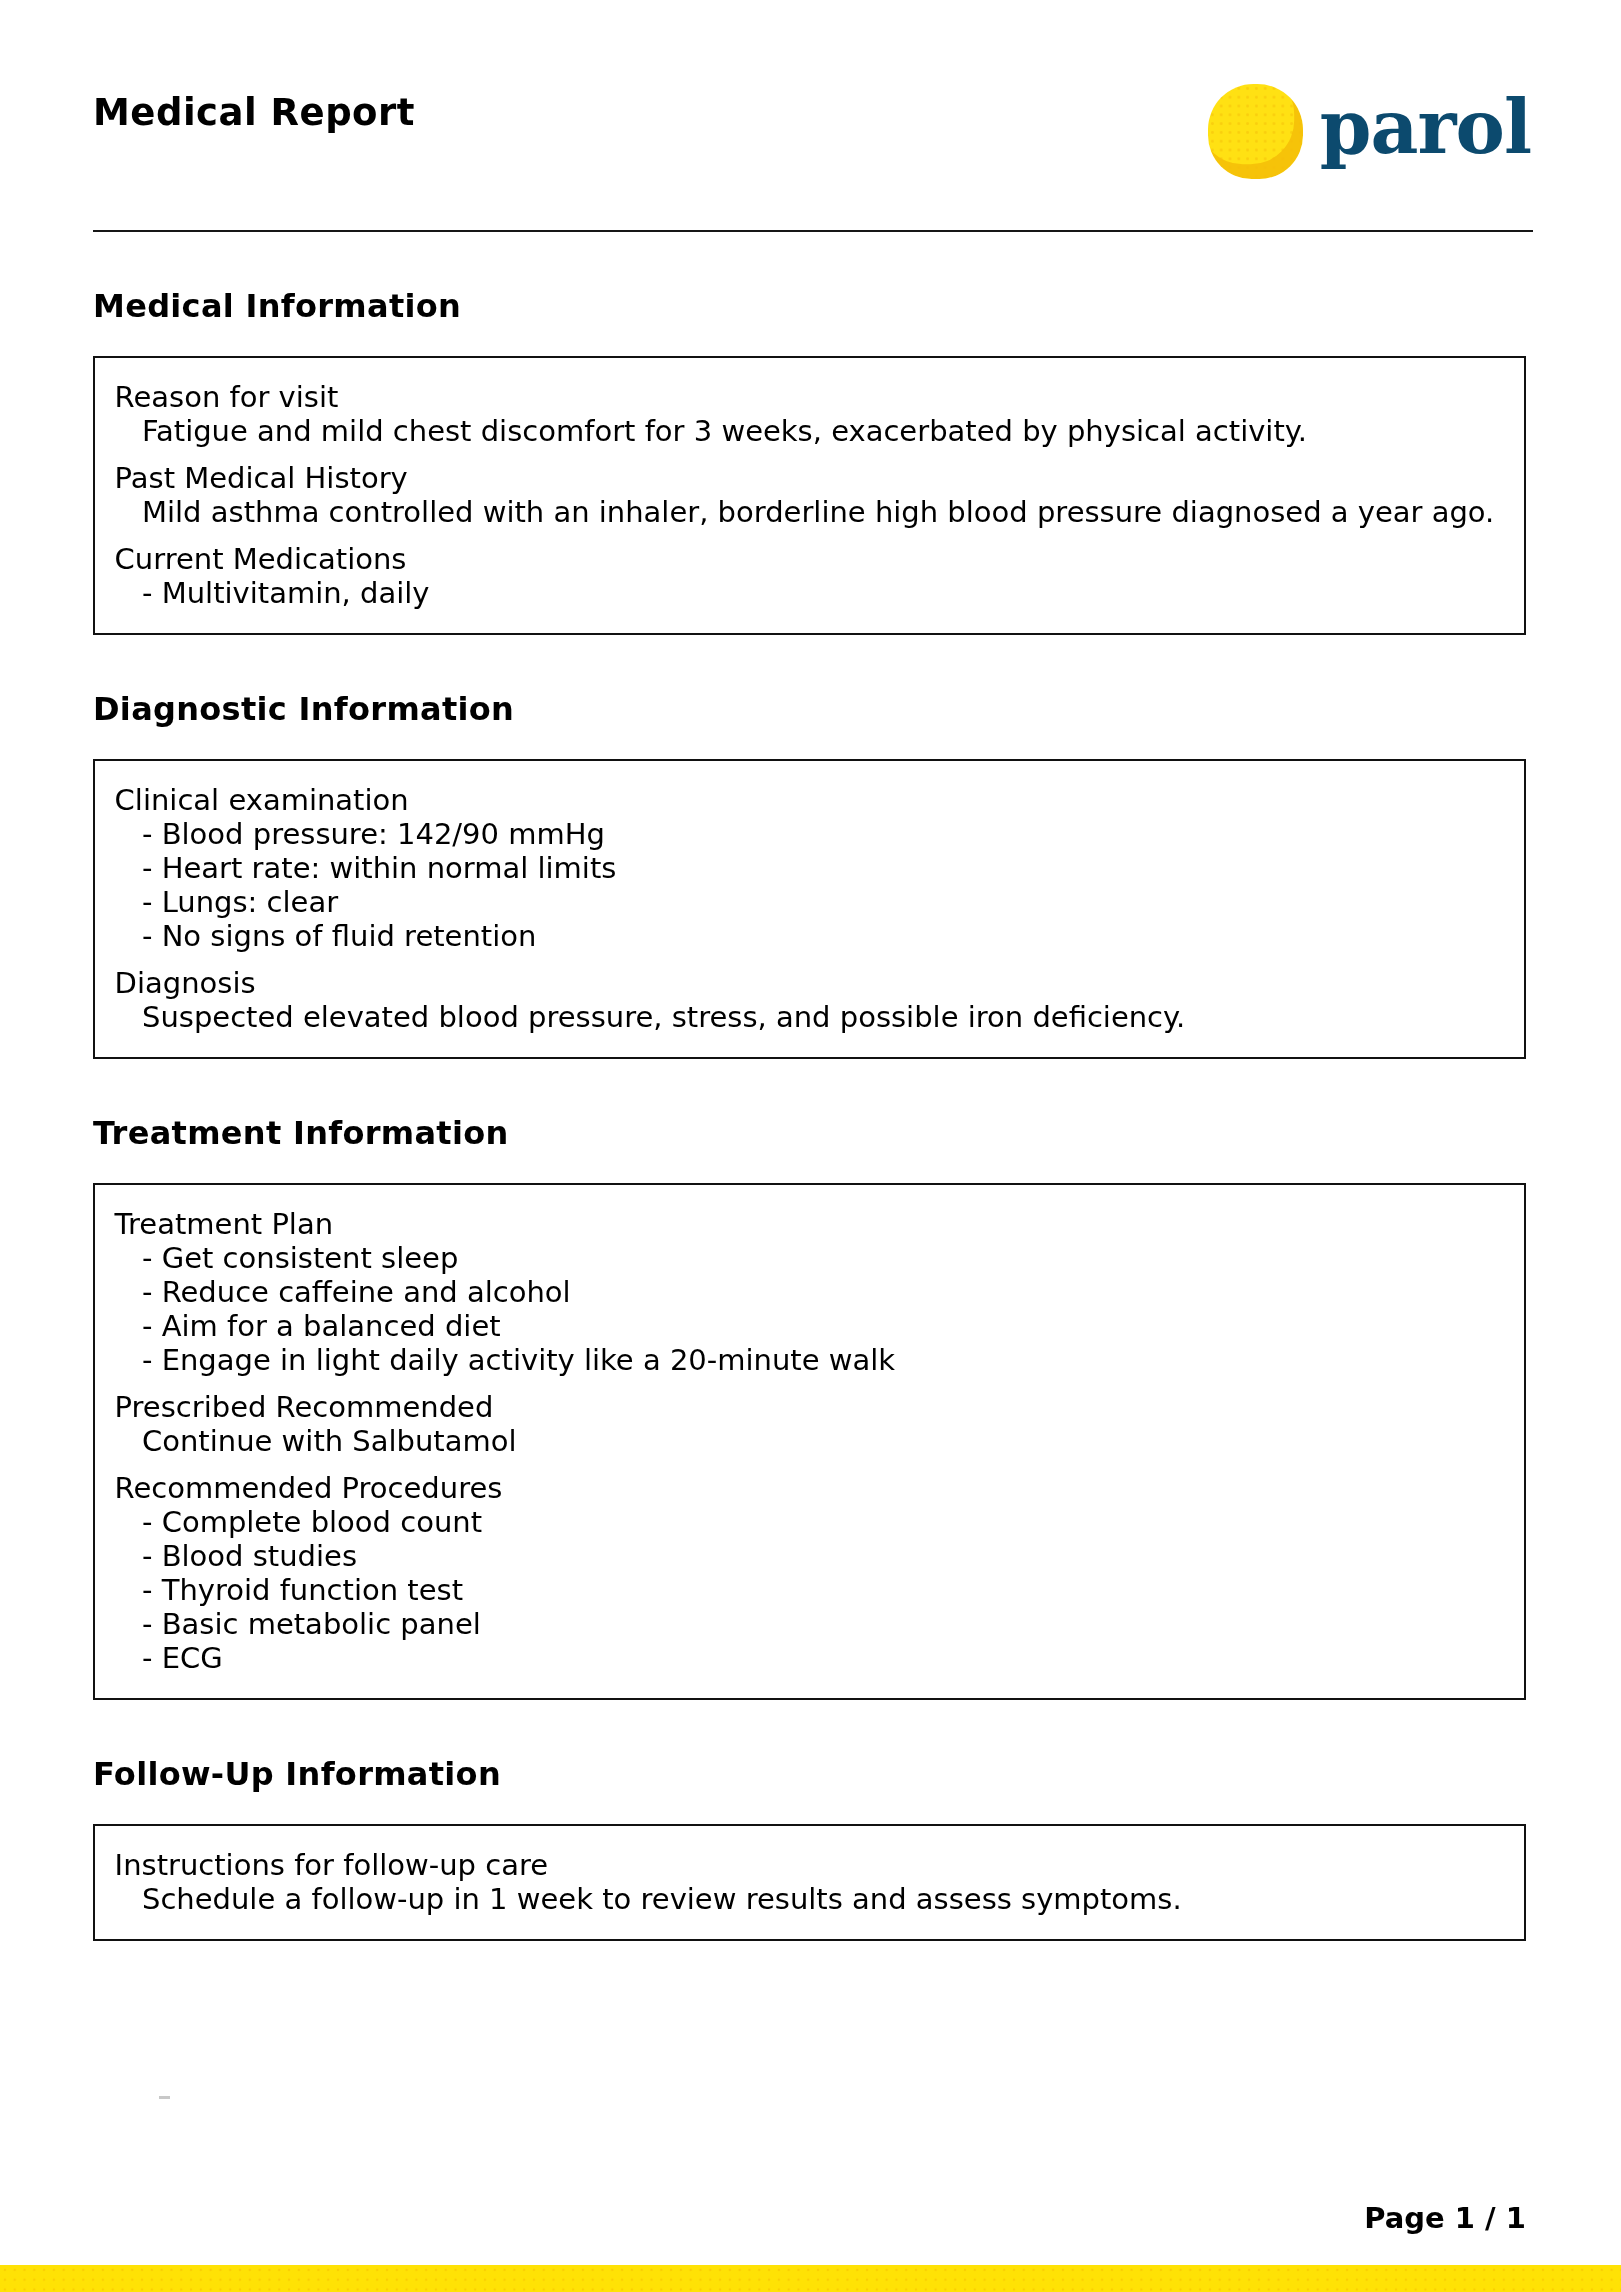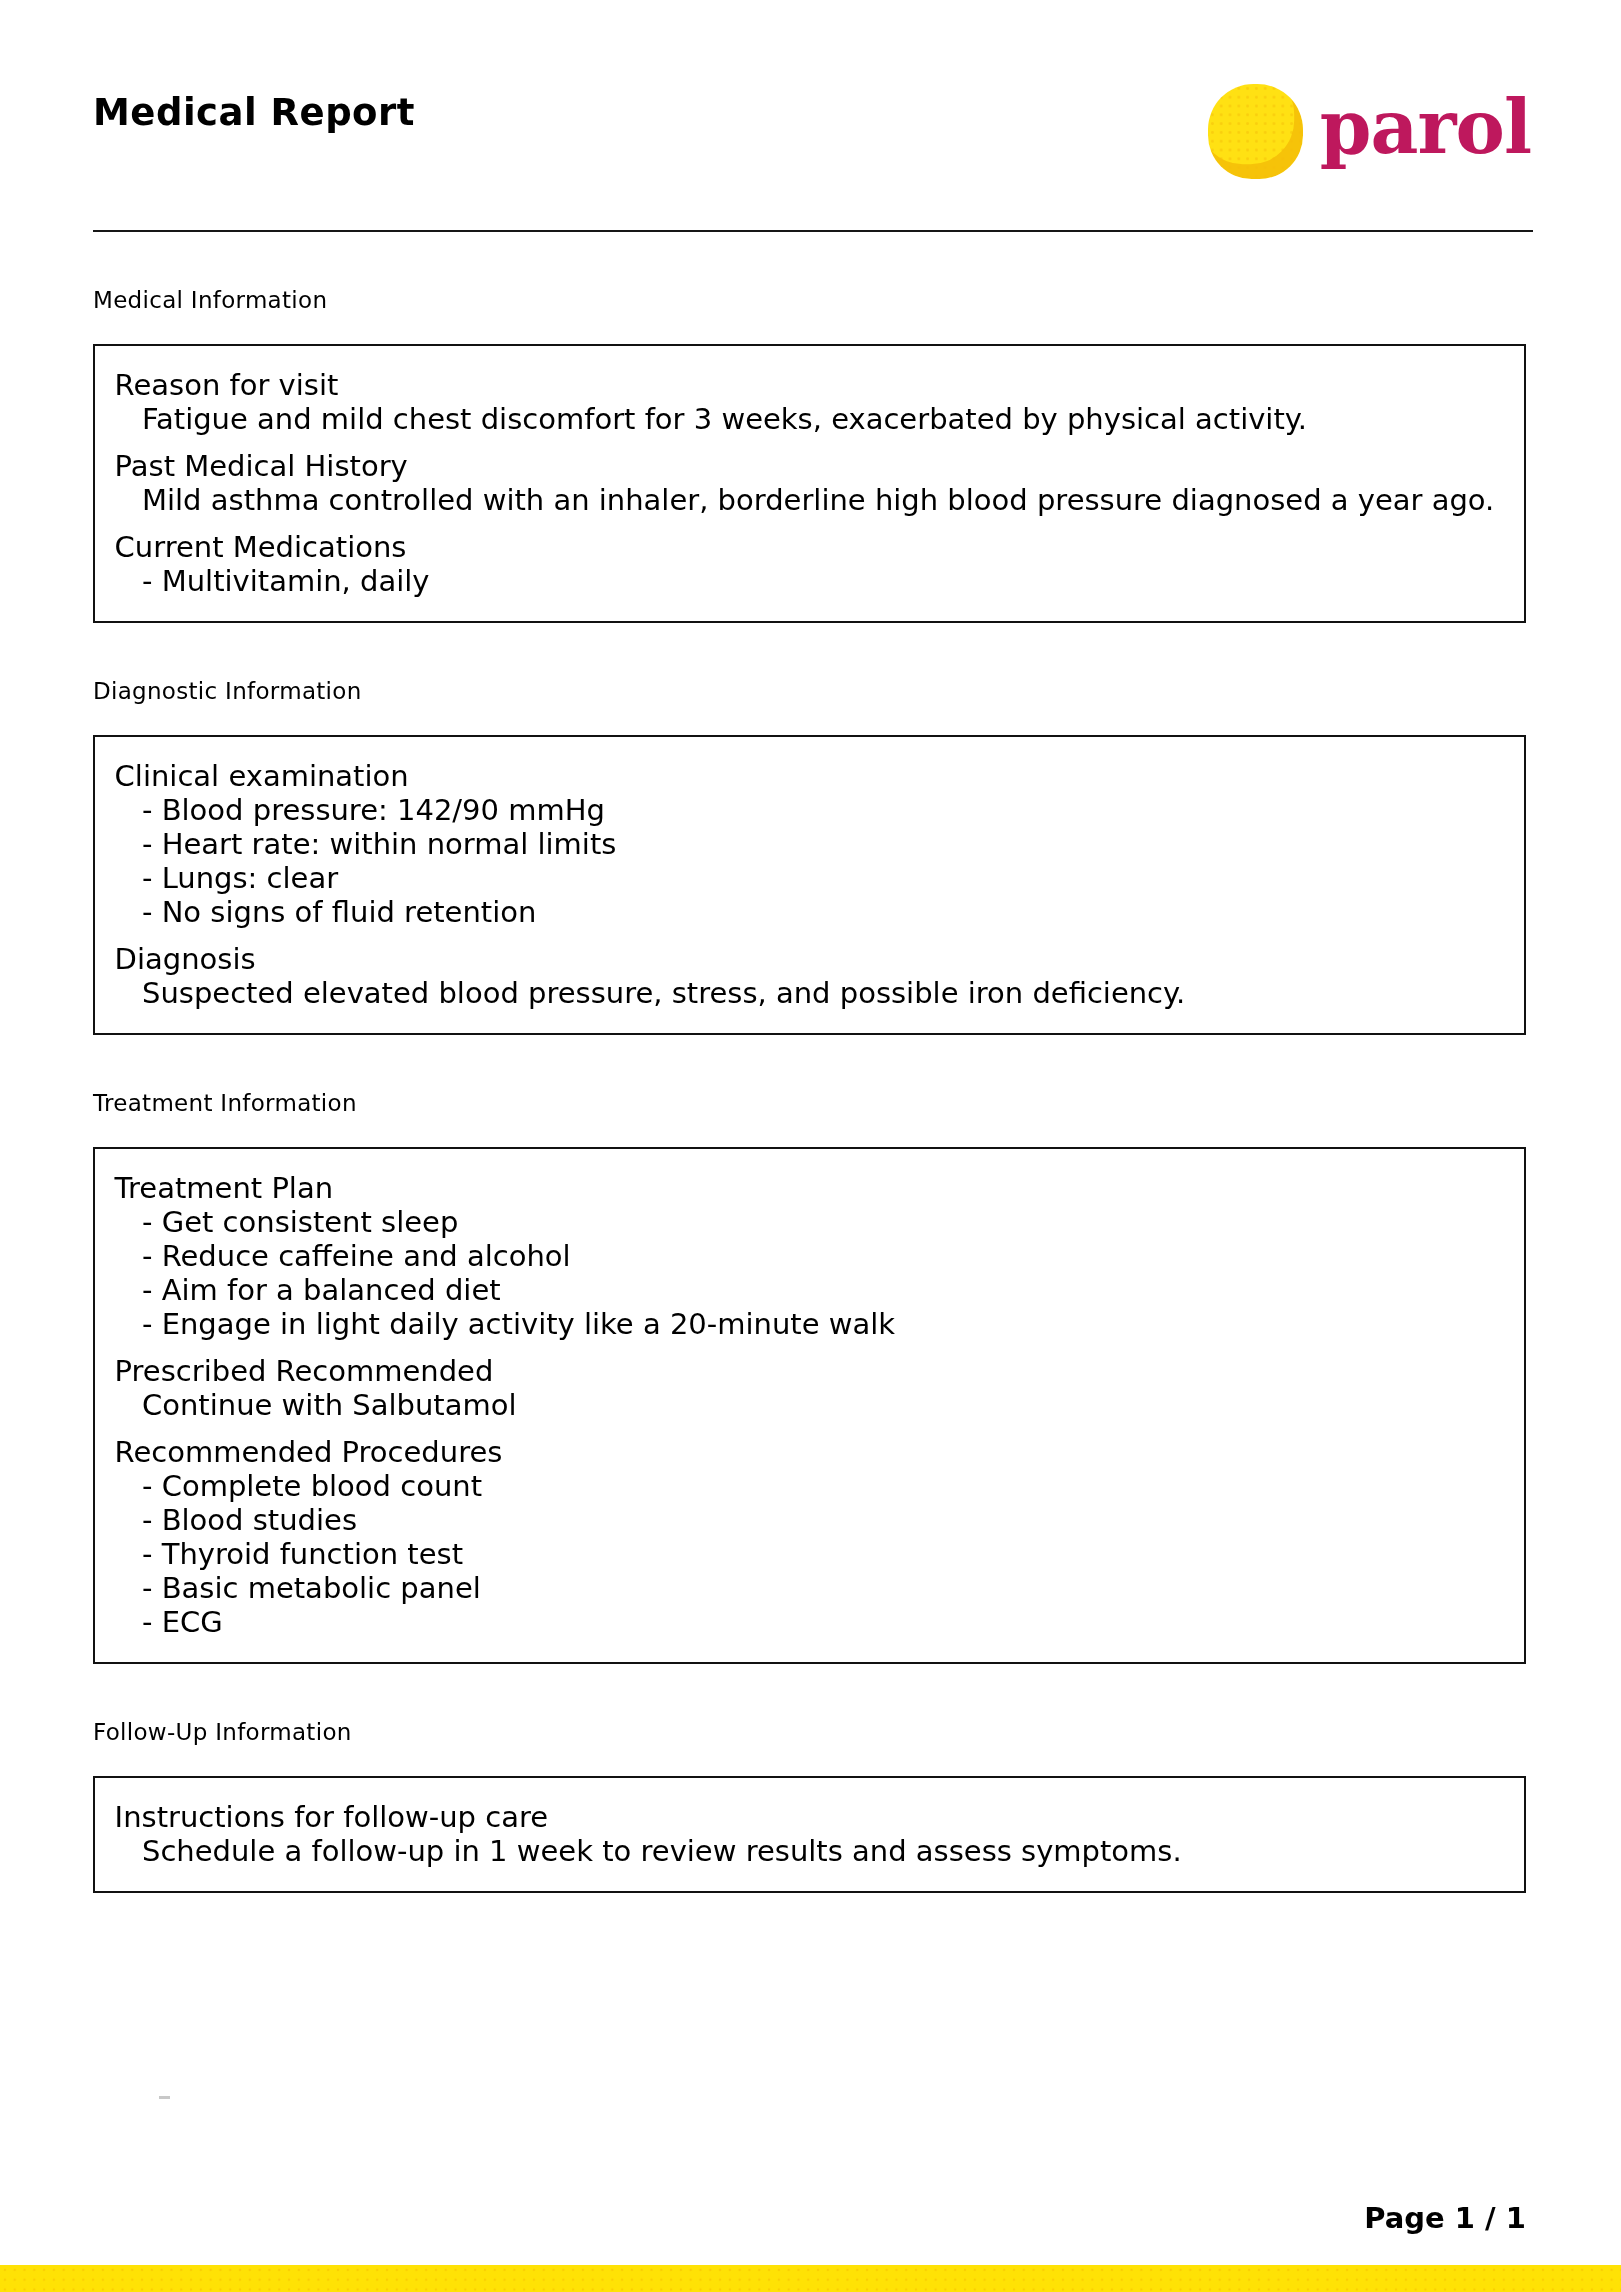--- a/index.html
+++ b/index.html
@@ -42,29 +42,29 @@
     background-color: #FFE113;
     background-image: radial-gradient(circle, rgba(235,160,0,0.28) 1.2px, transparent 1.6px);
     background-size: 8.8px 8.8px;
     box-shadow: inset -8.8px -14.7px 0 rgba(244,189,8,0.85);
   }
   .logo-word {
     font-family: "DejaVu Serif", "Liberation Serif", serif;
     font-weight: bold;
     font-size: 74px;
     line-height: 1;
-    color: #be185d;
+    color: #0c4a6e;
     letter-spacing: -1px;
     padding-bottom: 9.8px;
   }
   
   .section-heading {
     margin: 55px 0 31px 0;
-    font-size: 23px;
-    font-weight: normal;
+    font-size: 32px;
+    font-weight: bold;
     letter-spacing: 0.3px;
   }
   .info-box {
     border: 2.9px solid #111;
     width: 1433px;
     padding: 21.6px 25.5px 23.5px 19.6px;
     font-size: 29px;
     line-height: 34px;
   }
   .group { margin-top: 13px; }

